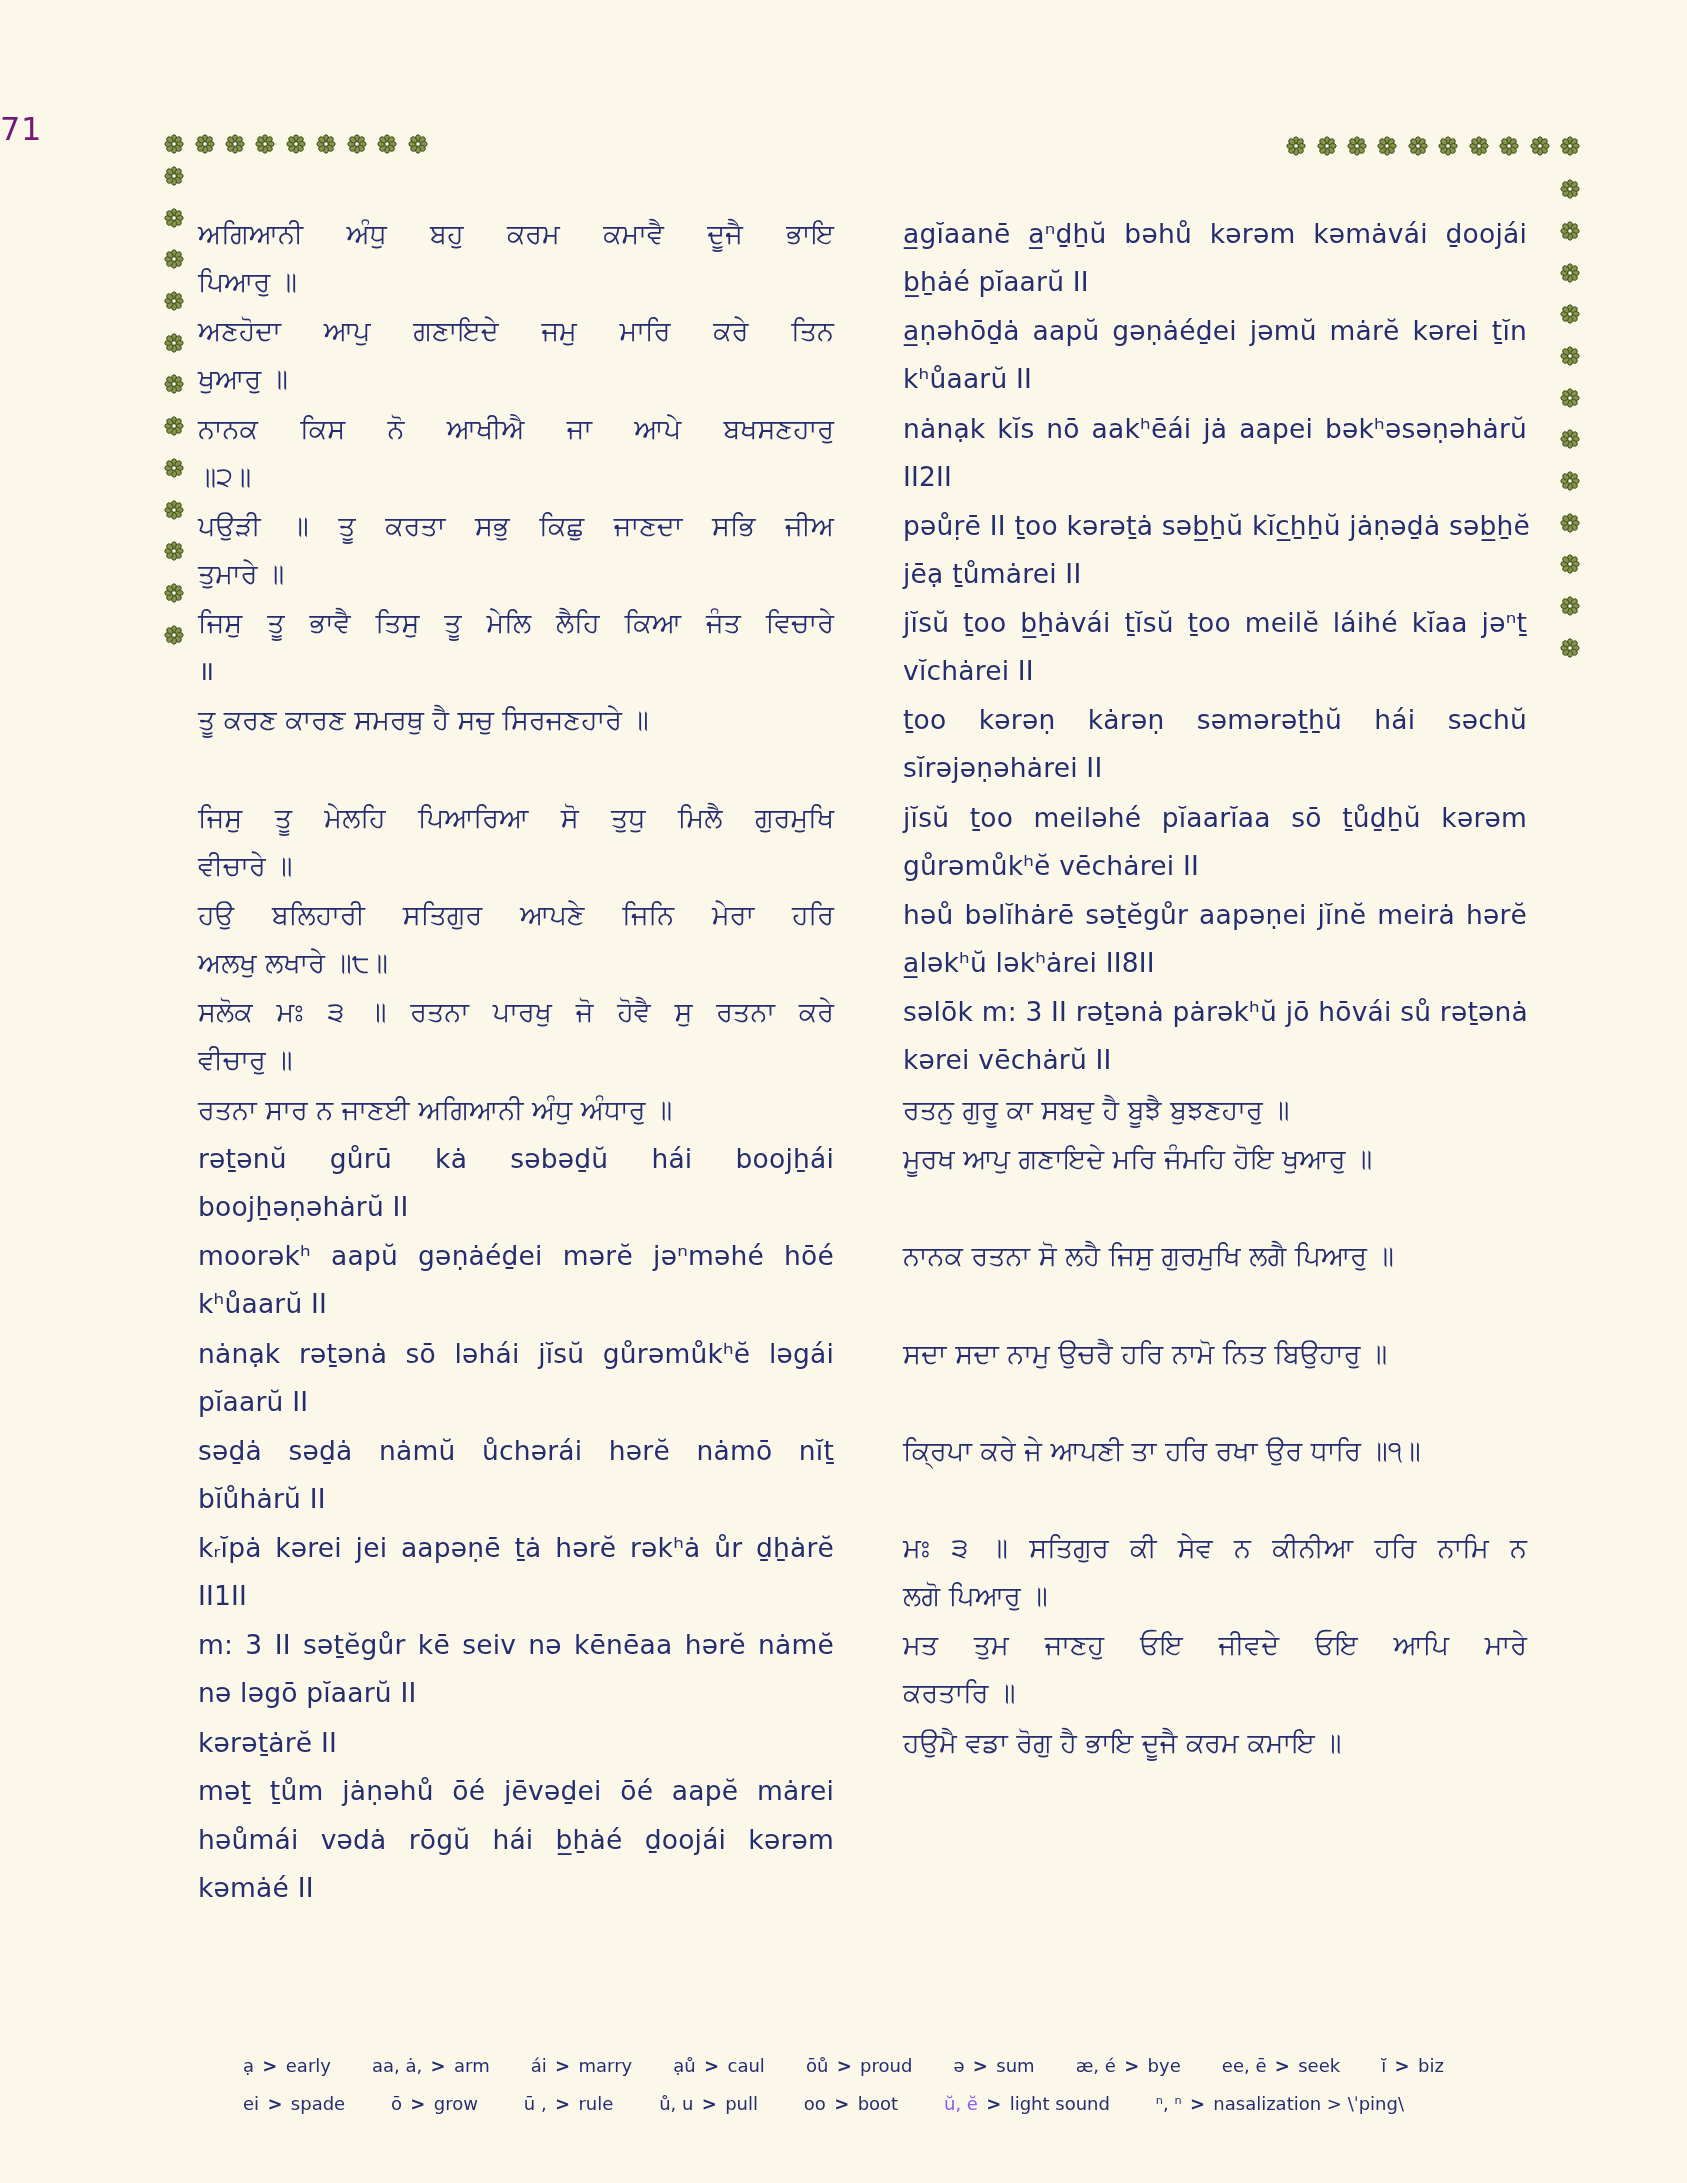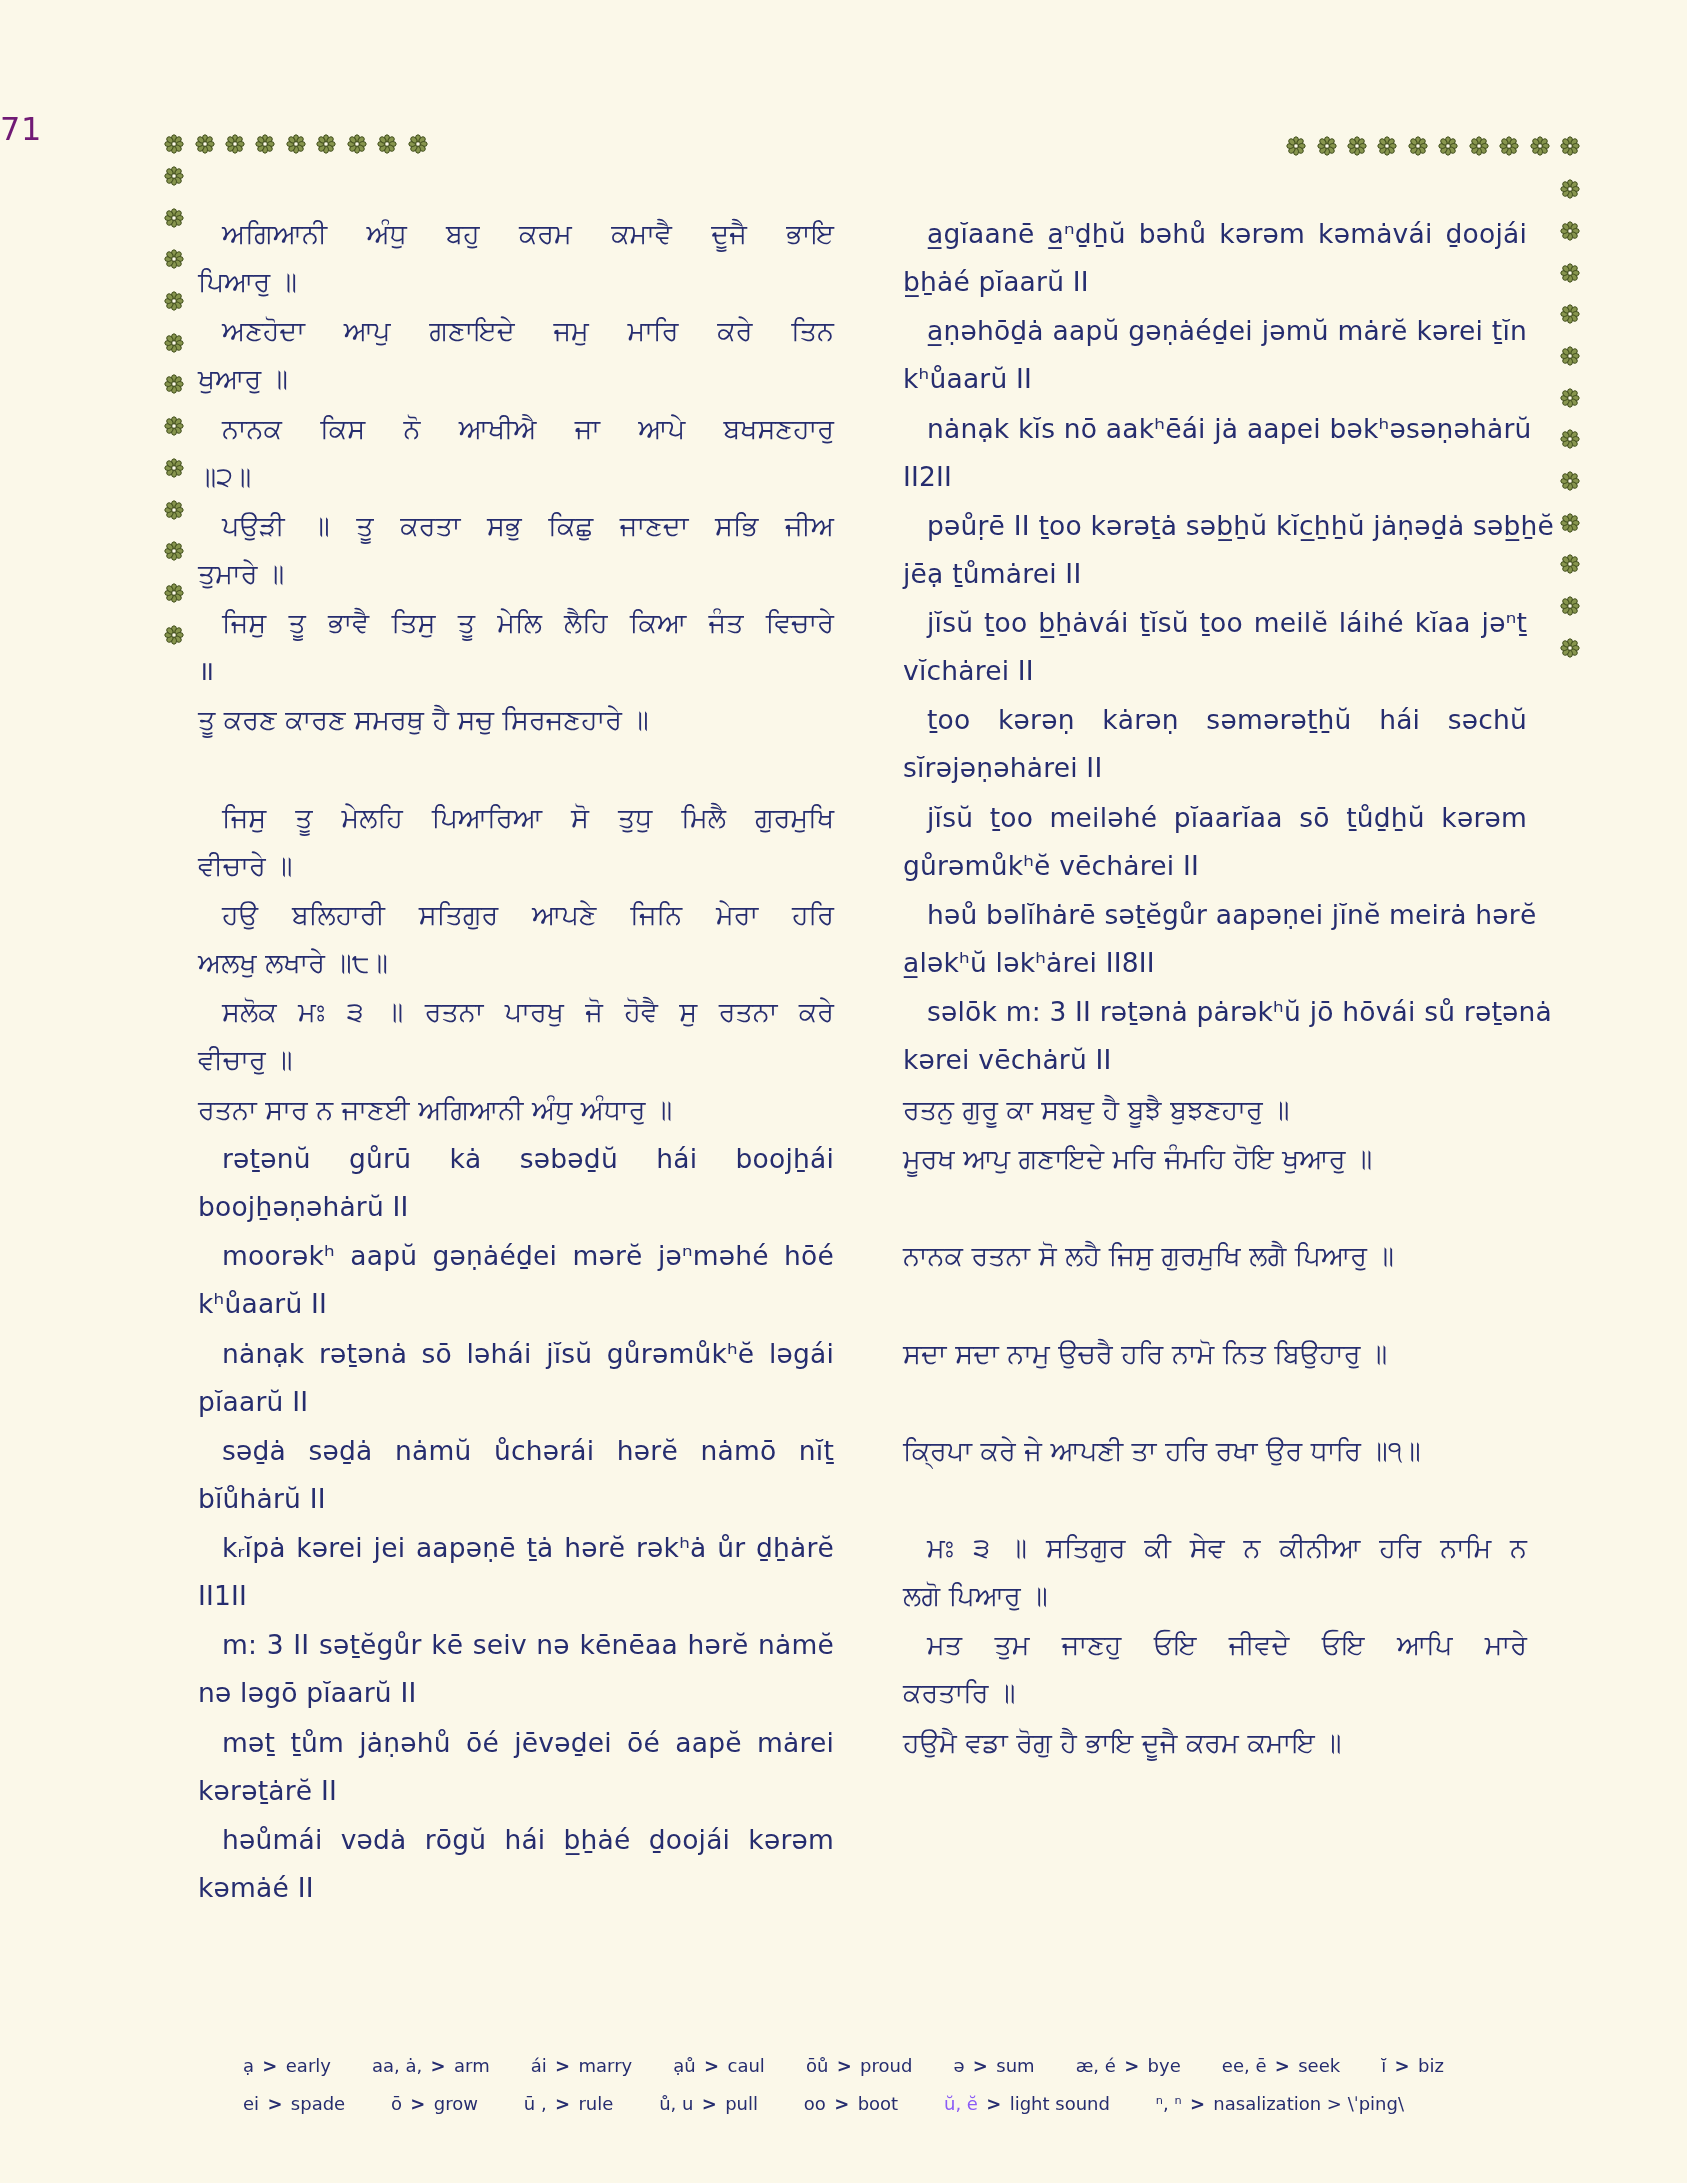--- a/index.html
+++ b/index.html
@@ -17,21 +17,21 @@
   }
   .flower{position:absolute;width:20px;height:20px;}
   .flower svg{display:block;}
   #verses{
     position:absolute;left:198px;top:210px;width:1330px;
     display:grid;grid-template-columns:636px 624px;column-gap:69px;
     row-gap:1.3px;
   }
   .cell{color:#262d6f;}
   .cell .line{height:48px;line-height:48px;white-space:nowrap;}
-  .cell .line.just{text-align:justify;text-align-last:justify;margin-left:24px;}
+  .cell .line.just{text-align:justify;text-align-last:justify;}
   .gur{font-size:27px;}
   .rom{font-size:26.5px;letter-spacing:0.2px;}
   #legend{
     position:absolute;left:243px;top:2047px;width:1201px;
     color:#262d6f;font-size:18px;
   }
   .leg-row{display:flex;justify-content:space-between;height:38px;line-height:38px;}
   .leg-row.second{width:1161px;text-align:right;}
   .leg-arrow{font-weight:700;padding:0 2.6px;}
   .leg-key.muted{color:#8b5cf6;}
@@ -720,22 +720,22 @@
     </div>
     <div class="cell rom">
       <div class="line just">m: 3 II səṯĕgůr kē seiv nə kēnēaa hərĕ nȧmĕ</div>
       <div class="line">nə ləgō pĭaarŭ II</div>
     </div>
     <div class="cell gur">
       <div class="line just">ਮਤ ਤੁਮ ਜਾਣਹੁ ਓਇ ਜੀਵਦੇ ਓਇ ਆਪਿ ਮਾਰੇ</div>
       <div class="line">ਕਰਤਾਰਿ ॥</div>
     </div>
     <div class="cell rom">
+      <div class="line">kərəṯȧrĕ II</div>
       <div class="line just">məṯ ṯům jȧṇəhů ōé jēvəḏei ōé aapĕ mȧrei</div>
-      <div class="line">kərəṯȧrĕ II</div>
     </div>
     <div class="cell gur">
       <div class="line">ਹਉਮੈ ਵਡਾ ਰੋਗੁ ਹੈ ਭਾਇ ਦੂਜੈ ਕਰਮ ਕਮਾਇ ॥</div>
     </div>
     <div class="cell rom">
       <div class="line just">həůmái vədȧ rōgŭ hái b̲ẖȧé ḏoojái kərəm</div>
       <div class="line">kəmȧé II</div>
     </div>
   </div>
 

